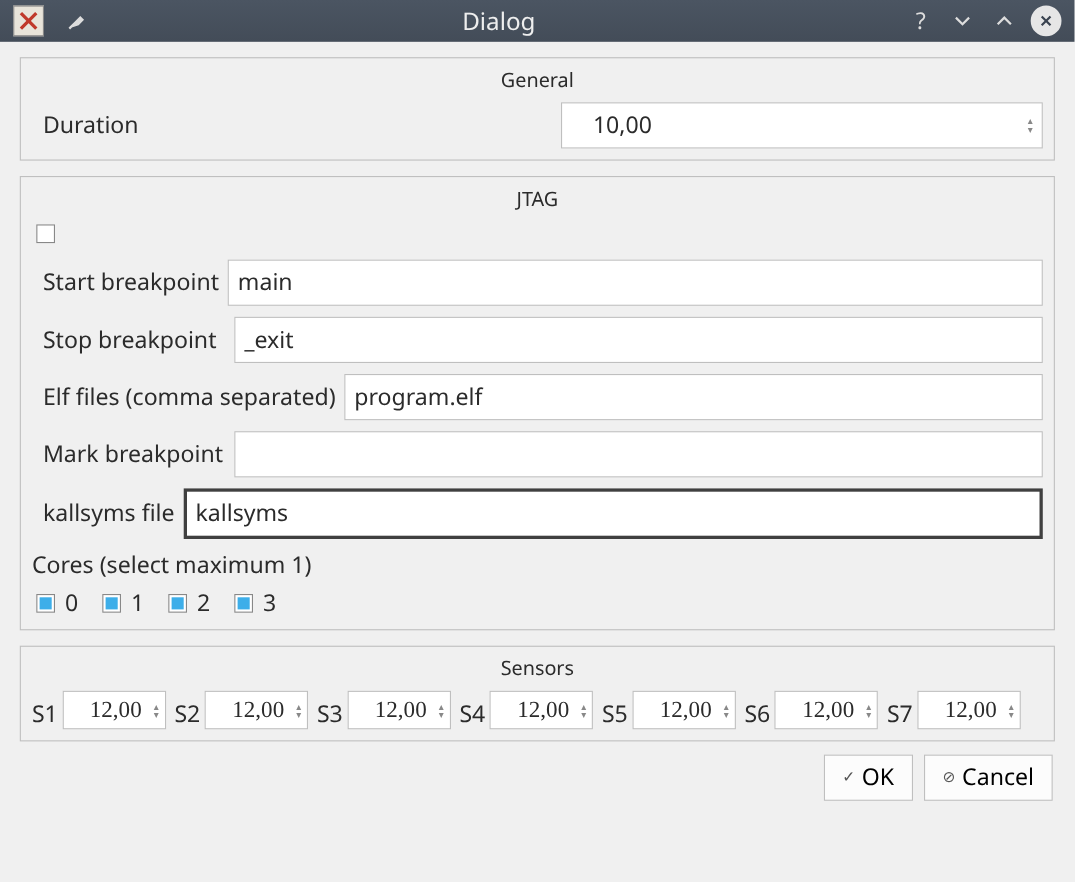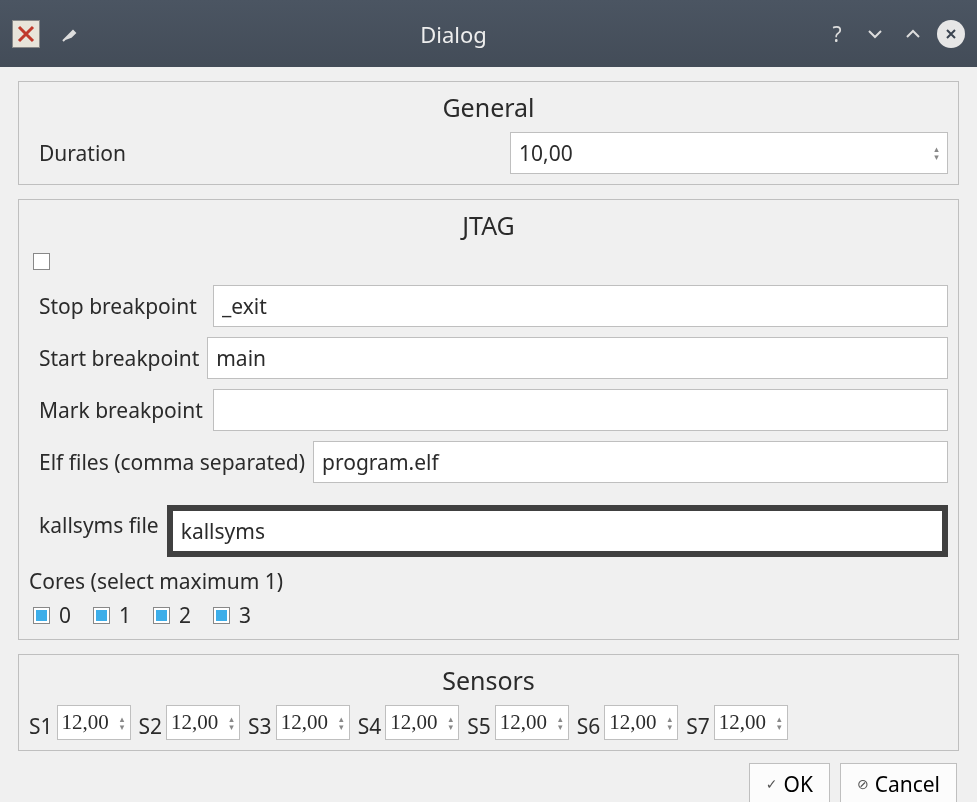--- a/index.html
+++ b/index.html
@@ -7,21 +7,21 @@
   body {
     font-family: "Noto Sans", "Segoe UI", Arial, sans-serif;
     font-size: 21px;
     background: #f0f0f0;
     width: 977px;
     height: 802px;
     overflow: hidden;
     color: #2b2b2b;
   }
   .titlebar {
-    height: 67px;
+    height: 38px;
     background: linear-gradient(to bottom, #4b5562, #434c58);
     display: flex;
     align-items: center;
     color: #eeeeee;
     padding: 0 12px;
   }
   .titlebar .app-icon {
     width: 28px; height: 28px;
     background: #e8e4da;
     border: 1px solid #888;
@@ -53,21 +53,21 @@
     flex-direction: column;
     gap: 14px;
   }
   .group {
     border: 1px solid #bfbfbf;
     background: #f0f0f0;
     padding: 8px 10px 10px 10px;
   }
   .group-title {
     text-align: center;
-    font-size: 25px;
+    font-size: 18px;
     margin-bottom: 8px;
     font-weight: 400;
   }
   .row {
     display: flex;
     align-items: center;
     gap: 8px;
     margin-bottom: 10px;
   }
   .row:last-child { margin-bottom: 0; }
@@ -79,37 +79,37 @@
     flex: 1;
     font-family: inherit;
     font-size: 21px;
     padding: 6px 8px;
     border: 1px solid #bfbfbf;
     background: #ffffff;
     color: #2b2b2b;
     outline: none;
   }
   input[type="text"].focused {
-    border: 6px solid #404040;
-    margin-top: 12px;
+    border: 3px solid #404040;
   }
   .spinbox {
     flex: 1;
     display: flex;
     border: 1px solid #bfbfbf;
     background: #ffffff;
   }
   .spinbox input {
     border: none;
     flex: 1;
     font-family: inherit;
     font-size: 21px;
     padding: 6px 8px;
     background: transparent;
     outline: none;
+    margin-left: 20px;
   }
   .spinbox .spin-btns {
     width: 22px;
     display: flex;
     flex-direction: column;
     justify-content: center;
     align-items: center;
     color: #888;
     font-size: 10px;
     line-height: 8px;
@@ -227,37 +227,37 @@
   </div>
 
   <div class="group">
     <div class="group-title">JTAG</div>
 
     <div class="checkbox-row">
       <input type="checkbox" class="square" style="">
     </div>
 
     <div class="row">
+      <label class="field-label">Start breakpoint</label>
+      <input type="text" value="main" style="">
+    </div>
+
+    <div class="row">
       <label class="field-label" style="min-width:166px;">Stop breakpoint</label>
       <input type="text" value="_exit" style="">
     </div>
 
     <div class="row">
-      <label class="field-label">Start breakpoint</label>
-      <input type="text" value="main" style="">
+      <label class="field-label">Elf files (comma separated)</label>
+      <input type="text" value="program.elf" style="">
     </div>
 
     <div class="row">
       <label class="field-label" style="min-width:166px;">Mark breakpoint</label>
       <input type="text" value="" style="">
-    </div>
-
-    <div class="row">
-      <label class="field-label">Elf files (comma separated)</label>
-      <input type="text" value="program.elf" style="">
     </div>
 
     <div class="row">
       <label class="field-label">kallsyms file</label>
       <input type="text" class="focused" value="kallsyms" style="">
     </div>
 
     <div>Cores (select maximum 1)</div>
     <div class="cores-row">
       <div class="core-item">

